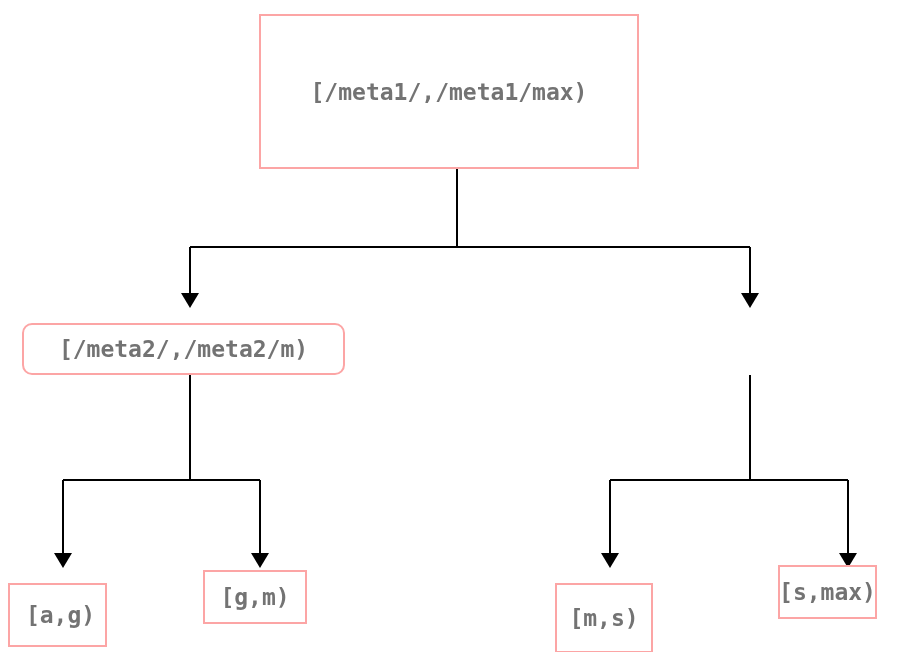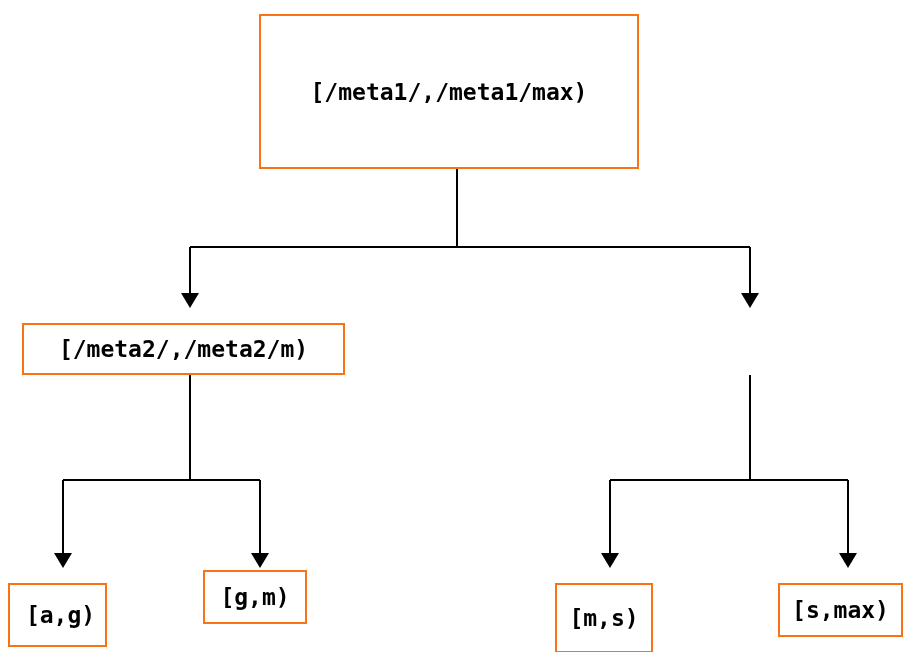--- a/index.html
+++ b/index.html
@@ -28,37 +28,37 @@
     fill: none;
     shape-rendering: crispEdges;
   }
   .arrowhead {
     fill: #000000;
     stroke: none;
   }
   .node {
     position: absolute;
     box-sizing: border-box;
-    border: 2px solid #f97316;
+    border: 2px solid #fca5a5;
     background: #ffffff;
     display: flex;
     align-items: center;
     justify-content: center;
     font-size: 23px;
     font-weight: bold;
-    color: #000000;
+    color: #737373;
     white-space: nowrap;
   }
   .node-root   { left: 259px; top: 14px;  width: 380px; height: 155px; }
-  .node-left   { left: 22px;  top: 323px; width: 323px; height: 52px;  }
+  .node-left   { left: 22px;  top: 323px; width: 323px; height: 52px; border-radius: 10px;  }
   .node-right  { left: 582px; top: 323px; width: 320px; height: 52px;  }
   .node-ag     { left: 8px;   top: 583px; width: 99px;  height: 64px; padding-left: 6px;  }
   .node-gm     { left: 203px; top: 570px; width: 104px;  height: 54px;  }
   .node-ms     { left: 555px; top: 583px; width: 98px;  height: 70px;  }
-  .node-smax   { left: 778px; top: 583px; width: 125px; height: 54px;  }
+  .node-smax   { left: 778px; top: 565px; width: 99px; height: 54px;  }
 </style>
 </head>
 <body>
 
 <div class="canvas">
 
   <svg class="edges-svg" viewBox="0 0 912 652" xmlns="http://www.w3.org/2000/svg">
 
     <path class="edge" d="M457 169 L457 247"></path>
     <path class="edge" d="M190 247 L750 247"></path>

